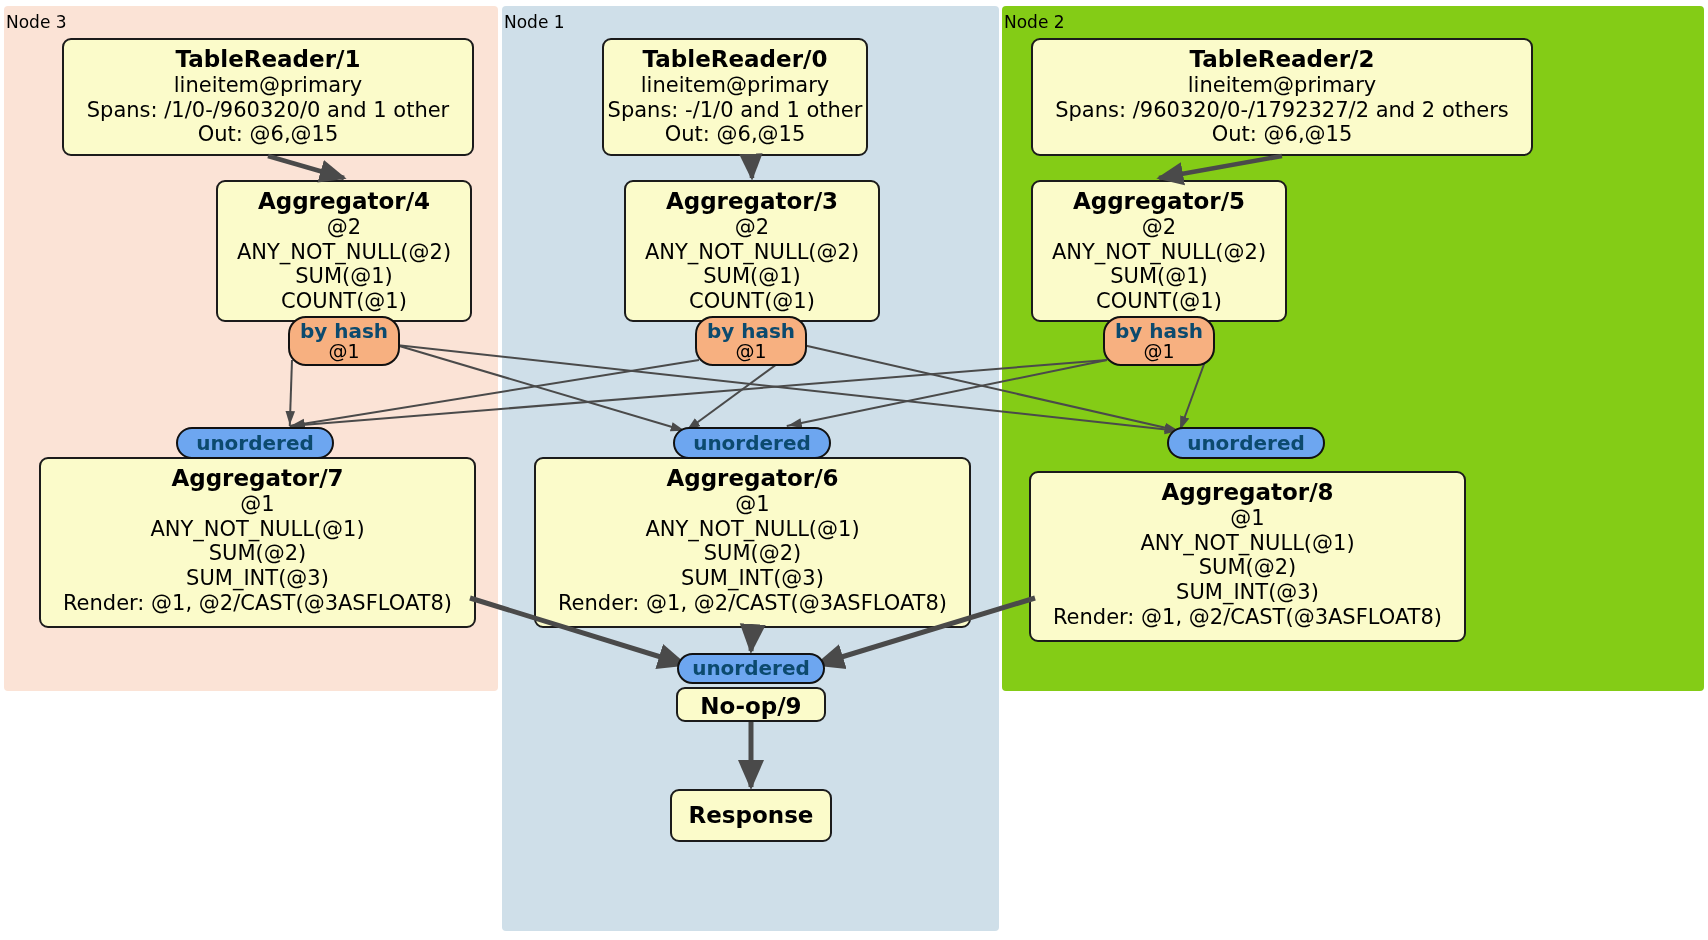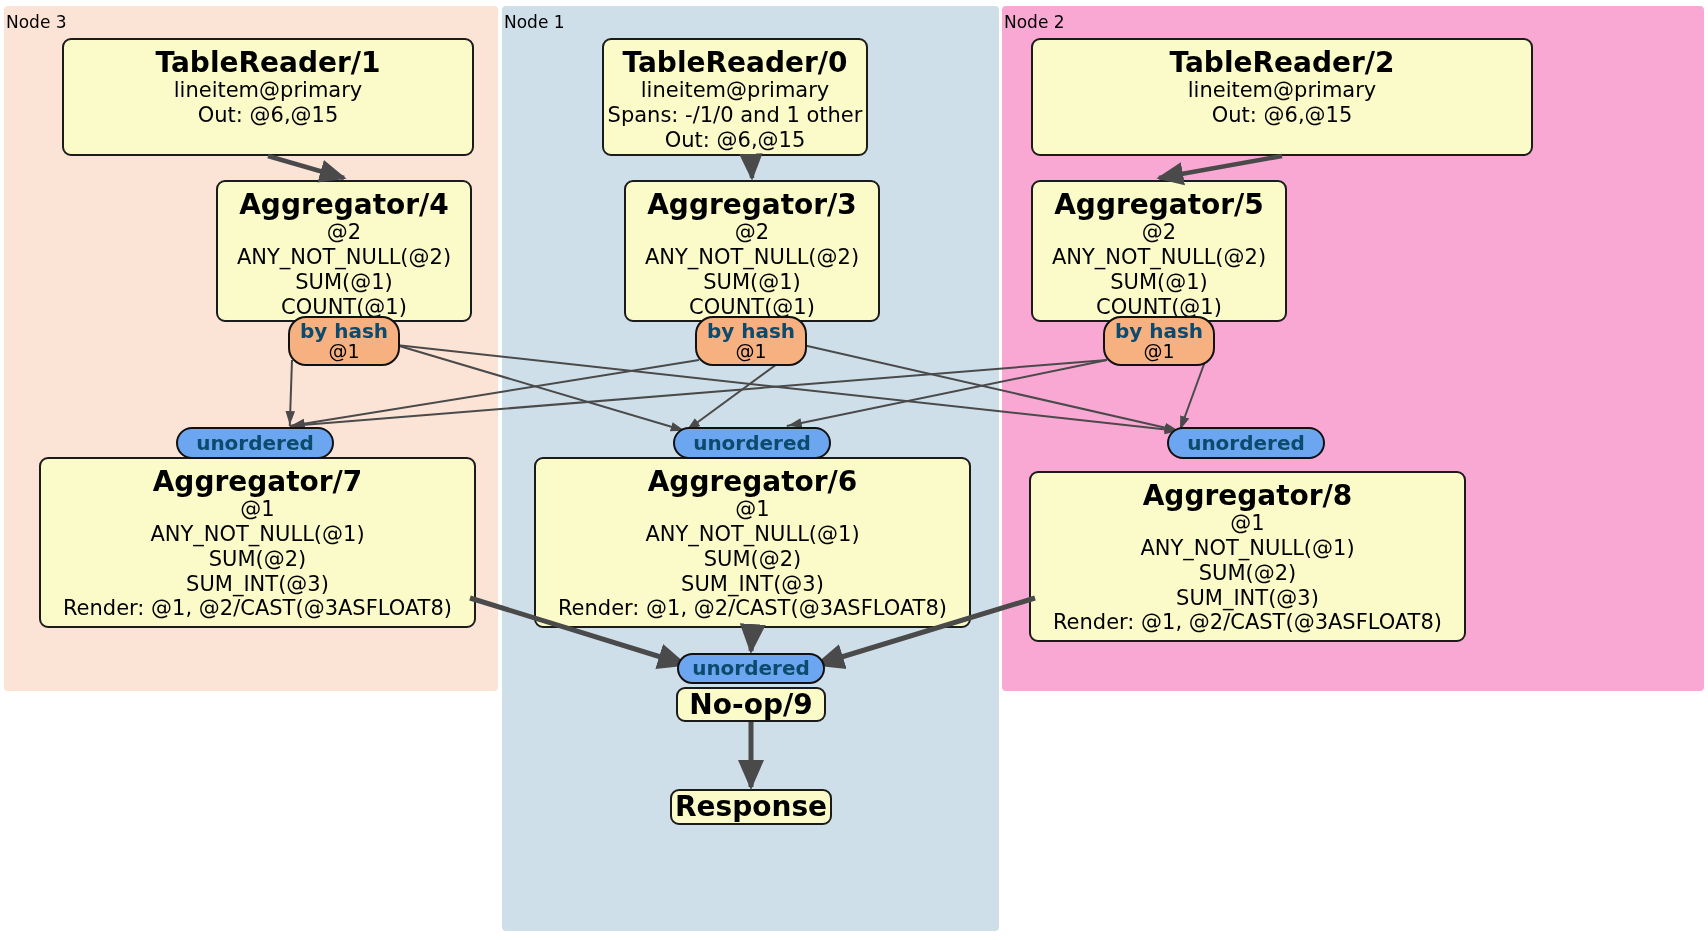--- a/index.html
+++ b/index.html
@@ -41,21 +41,21 @@
     border-radius: 9px;
     box-sizing: border-box;
     display: flex;
     flex-direction: column;
     align-items: center;
     justify-content: flex-start;
     padding-top: 7px;
     z-index: 20;
   }
   .proc-title {
-    font-size: 28px;
+    font-size: 23px;
     font-weight: bold;
     line-height: 1.12;
     color: #000;
     white-space: nowrap;
   }
   .proc-line {
     font-size: 21px;
     line-height: 1.18;
     color: #000;
     white-space: nowrap;
@@ -107,52 +107,54 @@
 
 <div id="stage">
 
   <div id="panels">
       <div class="node-panel" style="left: 4px; top: 6px; width: 494px; height: 685px; background: rgb(251, 227, 214);">
         <div class="node-panel-label">Node 3</div>
       </div>
       <div class="node-panel" style="left: 502px; top: 6px; width: 497px; height: 925px; background: rgb(207, 223, 233);">
         <div class="node-panel-label">Node 1</div>
       </div>
-      <div class="node-panel" style="left: 1002px; top: 6px; width: 702px; height: 685px; background: #f9a8d4;">
+      <div class="node-panel" style="left: 1002px; top: 6px; width: 702px; height: 685px; background: #84cc16;">
         <div class="node-panel-label">Node 2</div>
       </div>
     </div>
 
   <svg class="edges" id="edges-thin" viewBox="0 0 1708 940" xmlns="http://www.w3.org/2000/svg">
       <line x1="292" y1="360" x2="289.76" y2="426" stroke="#4a4a4a" stroke-width="2" marker-end="url(#arrowThin)"></line>
       <line x1="396" y1="345" x2="685.64" y2="431" stroke="#4a4a4a" stroke-width="2" marker-end="url(#arrowThin)"></line>
       <line x1="396" y1="345" x2="1179.64" y2="431" stroke="#4a4a4a" stroke-width="2" marker-end="url(#arrowThin)"></line>
       <line x1="699" y1="360" x2="289.76" y2="426" stroke="#4a4a4a" stroke-width="2" marker-end="url(#arrowThin)"></line>
       <line x1="803" y1="345" x2="685.64" y2="431" stroke="#4a4a4a" stroke-width="2" marker-end="url(#arrowThin)"></line>
       <line x1="803" y1="345" x2="1179.64" y2="431" stroke="#4a4a4a" stroke-width="2" marker-end="url(#arrowThin)"></line>
       <line x1="1107" y1="360" x2="289.76" y2="426" stroke="#4a4a4a" stroke-width="2" marker-end="url(#arrowThin)"></line>
       <line x1="1107" y1="360" x2="786.76" y2="426" stroke="#4a4a4a" stroke-width="2" marker-end="url(#arrowThin)"></line>
       <line x1="1211" y1="345" x2="1179.64" y2="431" stroke="#4a4a4a" stroke-width="2" marker-end="url(#arrowThin)"></line>
     </svg>
 
   <div id="nodes">
       <div class="proc-box" style="left: 62px; top: 38px; width: 412px; height: 118px;">
         <div class="proc-title">TableReader/1</div>
         <div class="proc-line">lineitem@primary</div>
+        <div class="proc-line">Spans: /1/0-/960320/0 and 1 other</div>
         <div class="proc-line">Out: @6,@15</div>
       </div>
       <div class="proc-box" style="left: 602px; top: 38px; width: 266px; height: 118px;">
         <div class="proc-title">TableReader/0</div>
         <div class="proc-line">lineitem@primary</div>
         <div class="proc-line">Spans: -/1/0 and 1 other</div>
         <div class="proc-line">Out: @6,@15</div>
       </div>
       <div class="proc-box" style="left: 1031px; top: 38px; width: 502px; height: 118px;">
         <div class="proc-title">TableReader/2</div>
         <div class="proc-line">lineitem@primary</div>
+        <div class="proc-line">Spans: /960320/0-/1792327/2 and 2 others</div>
         <div class="proc-line">Out: @6,@15</div>
       </div>
       <div class="proc-box" style="left: 216px; top: 180px; width: 256px; height: 142px;">
         <div class="proc-title">Aggregator/4</div>
         <div class="proc-line">@2</div>
         <div class="proc-line">ANY_NOT_NULL(@2)</div>
         <div class="proc-line">SUM(@1)</div>
         <div class="proc-line">COUNT(@1)</div>
       </div>
       <div class="proc-box" style="left: 624px; top: 180px; width: 256px; height: 142px;">
@@ -189,21 +191,21 @@
         <div class="proc-title">Aggregator/8</div>
         <div class="proc-line">@1</div>
         <div class="proc-line">ANY_NOT_NULL(@1)</div>
         <div class="proc-line">SUM(@2)</div>
         <div class="proc-line">SUM_INT(@3)</div>
         <div class="proc-line">Render: @1, @2/CAST(@3ASFLOAT8)</div>
       </div>
       <div class="proc-box" style="left: 676px; top: 687px; width: 150px; height: 35px; justify-content: flex-end; padding-top: 0px;">
         <div class="proc-title">No-op/9</div>
       </div>
-      <div class="proc-box" style="left: 670px; top: 789px; width: 162px; height: 36px; justify-content: center; padding-top: 0px;">
+      <div class="proc-box" style="left: 670px; top: 789px; width: 162px; height: 53px; justify-content: center; padding-top: 0px;">
         <div class="proc-title">Response</div>
       </div>
       <div class="pill pill-hash" style="left: 288px; top: 316px; width: 112px; height: 50px;">
         <div class="pill-title">by hash</div>
         <div class="pill-sub">@1</div>
       </div>
       <div class="pill pill-hash" style="left: 695px; top: 316px; width: 112px; height: 50px;">
         <div class="pill-title">by hash</div>
         <div class="pill-sub">@1</div>
       </div>

